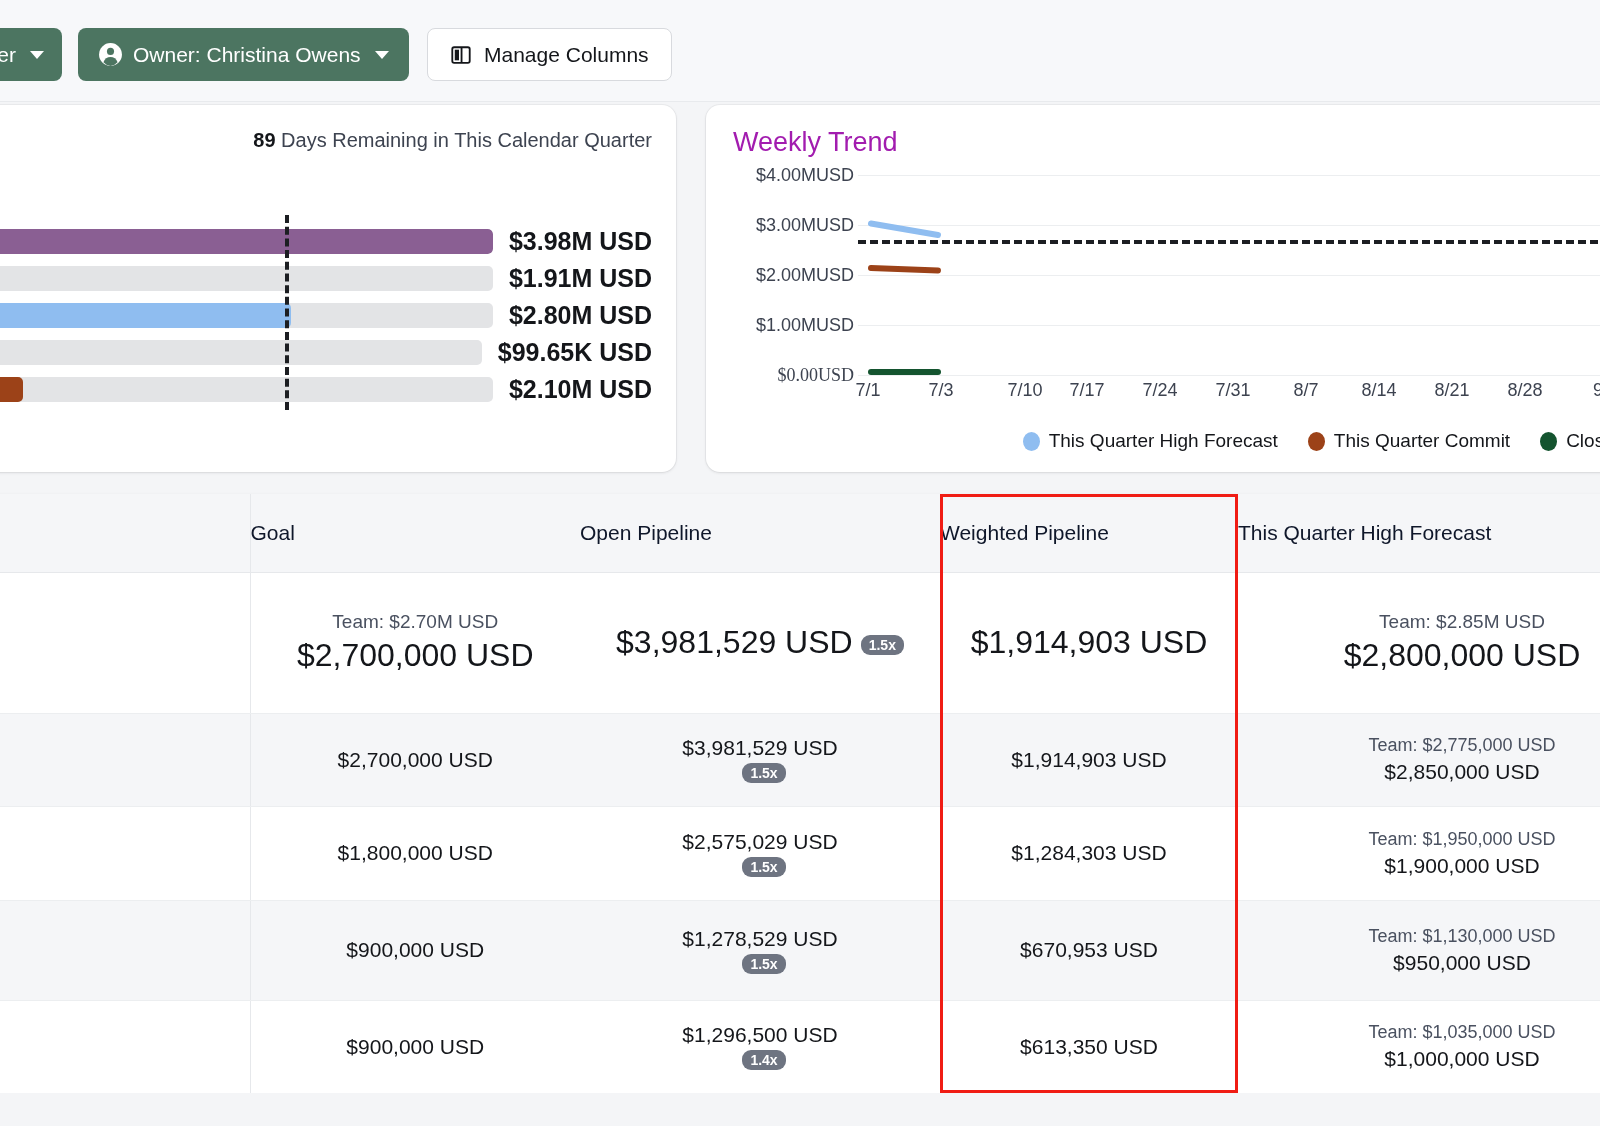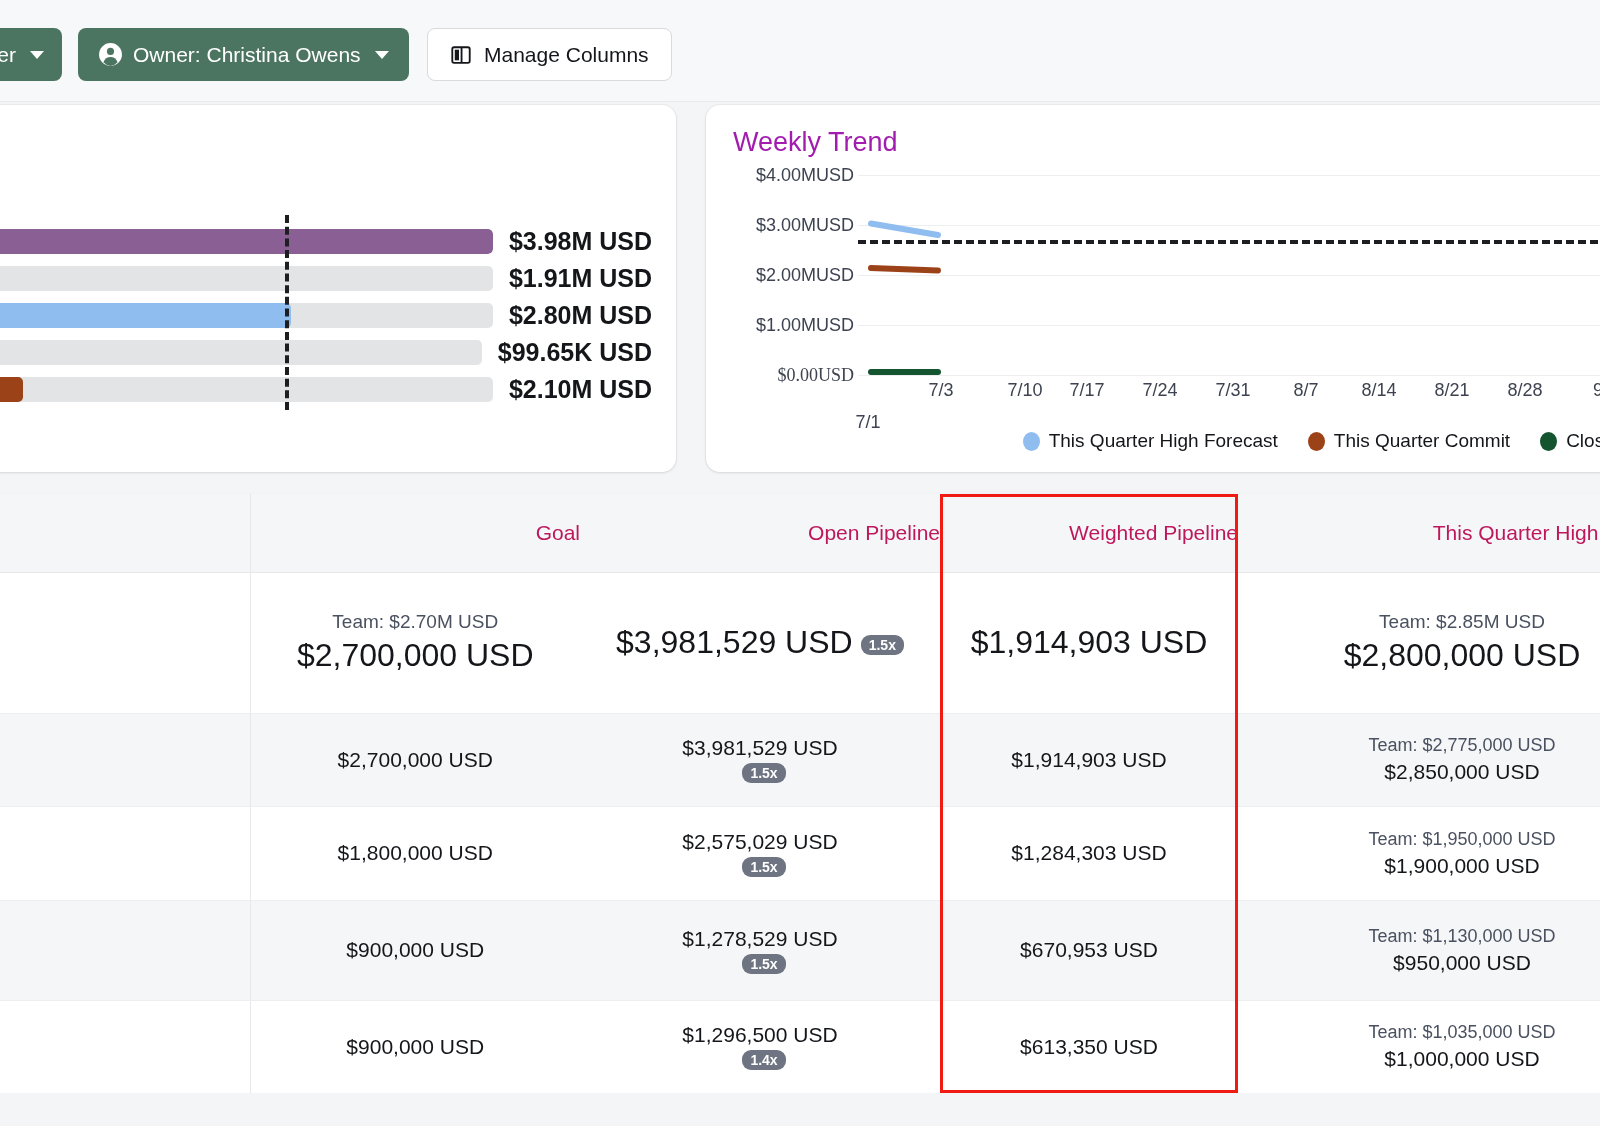--- a/index.html
+++ b/index.html
@@ -109,21 +109,21 @@
 
   
   .table-wrap {
     position: absolute; left: -280px; top: 494px; width: 1966px;
     background: #ffffff;
     box-shadow: 0 1px 3px rgba(20,22,26,.08);
   }
   table { border-collapse: collapse; width: 1966px; table-layout: fixed; }
   thead th {
     background: #f5f6f8; height: 78px; font-size: 21px; font-weight: 400;
-    color: #be185d; text-align: right; vertical-align: middle;
+    color: #0f172a; text-align: left; vertical-align: middle;
     border-bottom: 1px solid #e6e8eb;
   }
   thead th.left-head { border-right: 1px solid #e6e8eb; }
   tbody td {
     text-align: center; vertical-align: middle;
     border-bottom: 1px solid #eceef0; padding: 0 18px;
   }
   tbody td.left-cell {
     text-align: left; border-right: 1px solid #e6e8eb;
     font-size: 21px; color: #14161a; padding-left: 26px;
@@ -175,20 +175,24 @@
       <svg class="cols-icon" viewBox="0 0 24 24">
         <rect x="2.5" y="3.5" width="19" height="17" rx="2" fill="none" stroke="#14161a" stroke-width="2"></rect>
         <rect x="5.2" y="6.2" width="4.6" height="11.6" fill="#14161a"></rect>
         <line x1="12.6" y1="3.5" x2="12.6" y2="20.5" stroke="#14161a" stroke-width="2"></line>
       </svg>
       <span>Manage Columns</span>
     </div>
   </div>
 
   <div class="card" id="goal-card">
+    <div class="days-remaining">
+      <b>89</b>
+      <span>Days Remaining in This Calendar Quarter</span>
+    </div>
 
     <div class="bars" id="bars-container">
         <div class="bar-row">
           <div class="bar-track">
             <div class="bar-fill" style="width: 100%; background: rgb(138, 95, 147);"></div>
           </div>
           <div class="bar-label">$3.98M USD</div>
         </div>
         <div class="bar-row">
           <div class="bar-track"></div>
@@ -232,21 +236,21 @@
           <div class="gridline" style="top: 50px;"></div>
           <div class="gridline" style="top: 0px;"></div>
         </div>
       <div id="serieslines">
           <div class="series-line" style="left: 162px; top: 44.5px; width: 74.0625px; background: rgb(143, 189, 240); transform-origin: 0px 50%; transform: rotate(9.71669deg);"></div>
           <div class="series-line" style="left: 162px; top: 89.5px; width: 73.0428px; background: rgb(156, 66, 24); transform-origin: 0px 50%; transform: rotate(1.96142deg);"></div>
           <div class="series-line" style="left: 162px; top: 194.25px; width: 73px; background: rgb(20, 84, 47); transform-origin: 0px 50%; transform: rotate(0deg);"></div>
         </div>
       <div class="target-dash" id="target-dash" style="top: 65px;"></div>
       <div class="xaxis" id="xaxis">
-          <div class="xtick" style="left: 10px; margin-top: 32px;">7/1</div>
+          <div class="xtick" style="left: 10px;">7/1</div>
           <div class="xtick" style="left: 83px;">7/3</div>
           <div class="xtick" style="left: 167px;">7/10</div>
           <div class="xtick" style="left: 229px;">7/17</div>
           <div class="xtick" style="left: 302px;">7/24</div>
           <div class="xtick" style="left: 375px;">7/31</div>
           <div class="xtick" style="left: 448px;">8/7</div>
           <div class="xtick" style="left: 521px;">8/14</div>
           <div class="xtick" style="left: 594px;">8/21</div>
           <div class="xtick" style="left: 667px;">8/28</div>
           <div class="xtick" style="left: 740px;">9</div>

